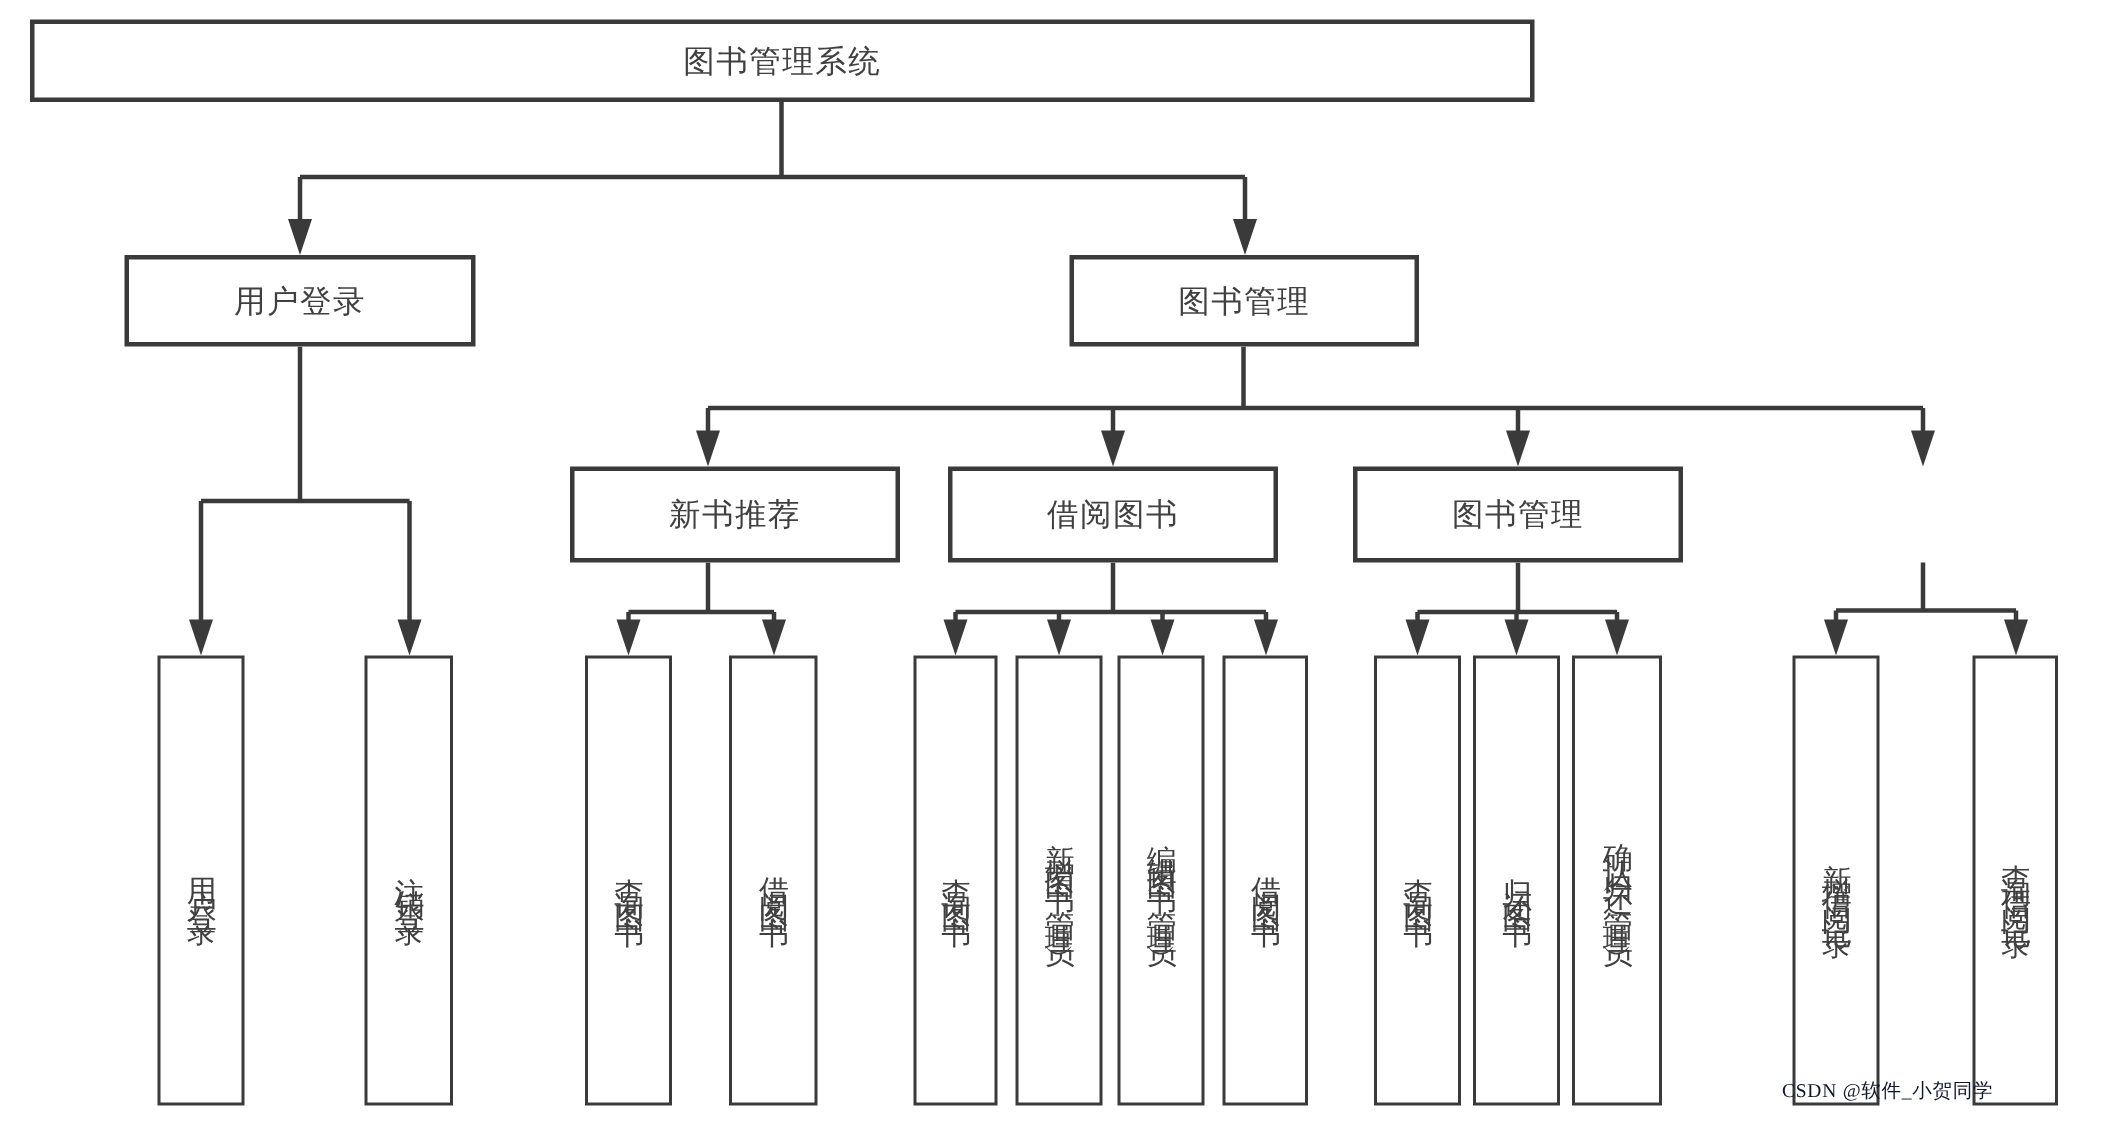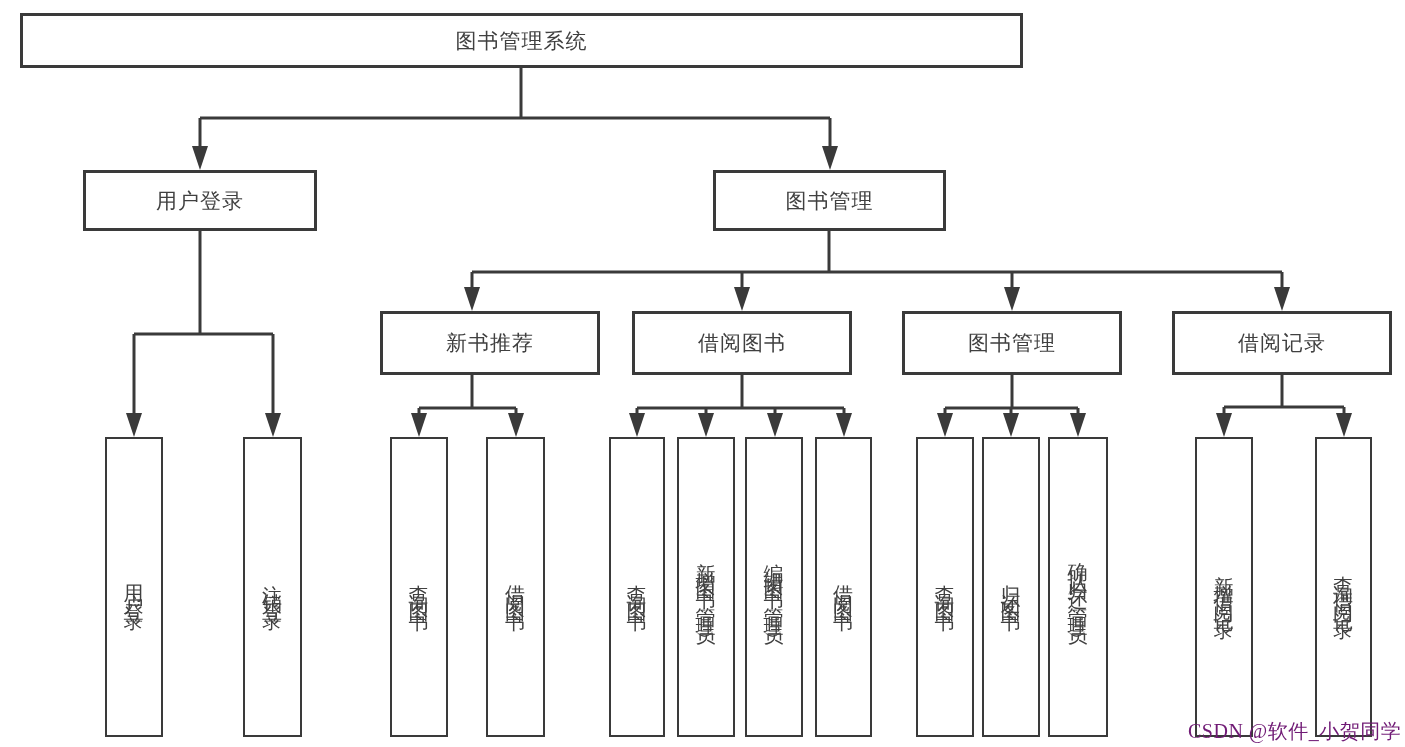--- a/index.html
+++ b/index.html
@@ -26,22 +26,22 @@
     border-width:2px;
     font-size:20px;
     writing-mode:vertical-rl;
     text-orientation:mixed;
     letter-spacing:9px;
     line-height:1;
     white-space:normal;
   }
   .watermark{
     position:absolute;
-    color:#701a75;
-    font-size:20px;
+    color:#0f172a;
+    font-size:13px;
     letter-spacing:0.5px;
     white-space:nowrap;
     text-align:center;
   }
 </style>
 </head>
 <body>
 
 <div id="stage">
 
@@ -124,23 +124,20 @@
 
   <div class="node" style="left:380px;top:311px;width:220px;height:64px">
     <span>新书推荐</span>
   </div>
   <div class="node" style="left:632px;top:311px;width:220px;height:64px">
     <span>借阅图书</span>
   </div>
   <div class="node" style="left:902px;top:311px;width:220px;height:64px">
     <span>图书管理</span>
   </div>
-  <div class="node" style="left:1172px;top:311px;width:220px;height:64px">
-    <span>借阅记录</span>
-  </div>
 
   <div class="node leaf" style="left:105px;top:437px;width:58px;height:300px">
     <span>用户登录</span>
   </div>
   <div class="node leaf" style="left:243px;top:437px;width:59px;height:300px">
     <span>注销登录</span>
   </div>
 
   <div class="node leaf" style="left:390px;top:437px;width:58px;height:300px">
     <span>查询图书</span>

